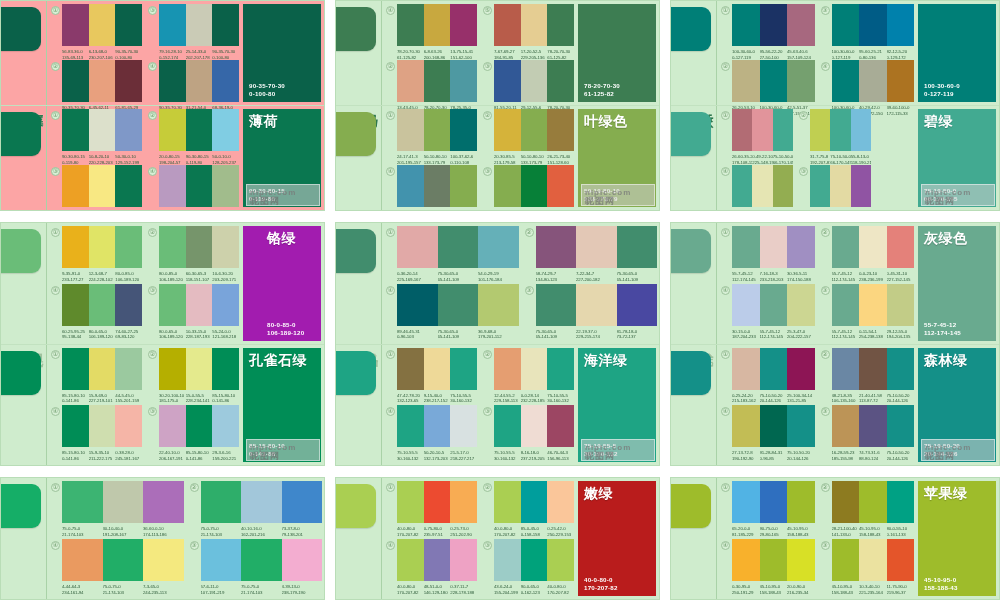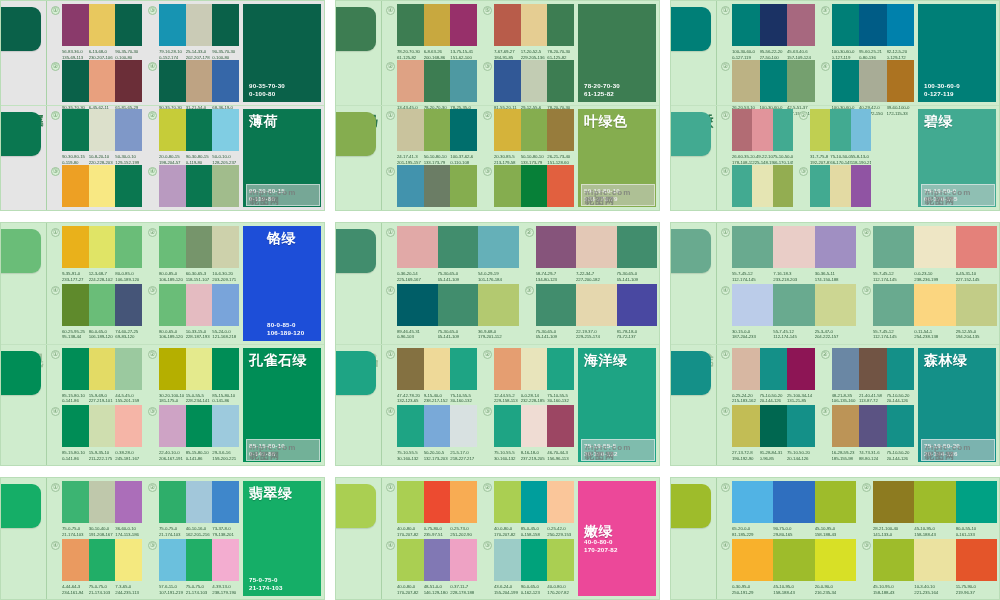--- a/index.html
+++ b/index.html
@@ -183,21 +183,21 @@
     color: rgba(110,110,110,.7);
     letter-spacing: 1px;
     line-height: 10px;
     white-space: nowrap;
   }
 </style>
 </head>
 <body>
 
 <div id="sheet">
-    <div class="panel" style="grid-area: 1 / 1; background: #e5e5e5;">
+    <div class="panel" style="grid-area: 1 / 1; background: #fca5a5;">
       <div class="panel-inner">
         <div class="block">
           <div class="rail">
             <div class="key-swatch" title="#0a6149" style="background: rgb(10, 97, 73);"></div>
             <div class="rail-label ">深厚</div>
           </div>
           <div class="groups">
             <div class="group">
               <div class="grp-num">①</div>
               <div class="triplet">
@@ -904,21 +904,21 @@
                   <b>10-33-15-0</b>
                   <b>228-187-193</b>
                 </u>
                 <u>
                   <b>55-24-0-0</b>
                   <b>121-168-218</b>
                 </u>
               </div>
             </div>
           </div>
-          <div class="hero" title="#6abd78" style="background: #1d4ed8; padding-left: 24px;">
+          <div class="hero" title="#6abd78" style="background: #a21caf; padding-left: 24px;">
             <div class="hero-name">铬绿</div>
             <div class="hero-code">
               <b>80-0-85-0</b>
               <b>106-189-120</b>
             </div>
           </div>
         </div>
         <div class="block">
           <div class="rail">
             <div class="key-swatch" title="#008d56" style="background: rgb(0, 141, 86);"></div>
@@ -1325,20 +1325,27 @@
                   <b>0-11-54-1</b>
                   <b>254-238-138</b>
                 </u>
                 <u>
                   <b>29-12-55-0</b>
                   <b>194-204-135</b>
                 </u>
               </div>
             </div>
           </div>
+          <div class="hero" title="#69aa8f" style="background: rgb(105, 170, 143);">
+            <div class="hero-name">灰绿色</div>
+            <div class="hero-code">
+              <b>55-7-45-12</b>
+              <b>112-174-145</b>
+            </div>
+          </div>
         </div>
         <div class="block">
           <div class="rail">
             <div class="key-swatch" title="#149088" style="background: rgb(20, 144, 136);"></div>
             <div class="rail-label ">沉着</div>
           </div>
           <div class="groups">
             <div class="group">
               <div class="grp-num">①</div>
               <div class="triplet">
@@ -1532,27 +1539,20 @@
                   <b>75-0-75-0</b>
                   <b>21-174-103</b>
                 </u>
                 <u>
                   <b>4-39-13-0</b>
                   <b>238-179-190</b>
                 </u>
               </div>
             </div>
           </div>
-          <div class="hero" title="#15ae67" style="background: rgb(21, 174, 103);">
-            <div class="hero-name">翡翠绿</div>
-            <div class="hero-code">
-              <b>75-0-75-0</b>
-              <b>21-174-103</b>
-            </div>
-          </div>
         </div>
       </div>
     </div>
     <div class="panel" style="grid-area: 5 / 3; background: rgb(207, 236, 205);">
       <div class="panel-inner">
         <div class="block">
           <div class="rail">
             <div class="key-swatch" title="#aacf52" style="background: rgb(170, 207, 82);"></div>
             <div class="rail-label pale">轻快</div>
           </div>
@@ -1639,21 +1639,21 @@
                   <b>90-0-65-0</b>
                   <b>0-162-123</b>
                 </u>
                 <u>
                   <b>40-0-80-0</b>
                   <b>170-207-82</b>
                 </u>
               </div>
             </div>
           </div>
-          <div class="hero" title="#aacf52" style="background: #ec4899; justify-content: center;">
+          <div class="hero" title="#aacf52" style="background: #b91c1c;">
             <div class="hero-name">嫩绿</div>
             <div class="hero-code">
               <b>40-0-80-0</b>
               <b>170-207-82</b>
             </div>
           </div>
         </div>
       </div>
     </div>
     <div class="panel" style="grid-area: 5 / 5; background: rgb(207, 236, 205);">
@@ -1746,16 +1746,23 @@
                   <b>10-3-40-10</b>
                   <b>221-235-164</b>
                 </u>
                 <u>
                   <b>11-75-90-0</b>
                   <b>219-96-37</b>
                 </u>
               </div>
             </div>
           </div>
+          <div class="hero" title="#9ebc2b" style="background: rgb(158, 188, 43);">
+            <div class="hero-name">苹果绿</div>
+            <div class="hero-code">
+              <b>45-10-95-0</b>
+              <b>158-188-43</b>
+            </div>
+          </div>
         </div>
       </div>
     </div>
   </div>
 
 </body></html>

